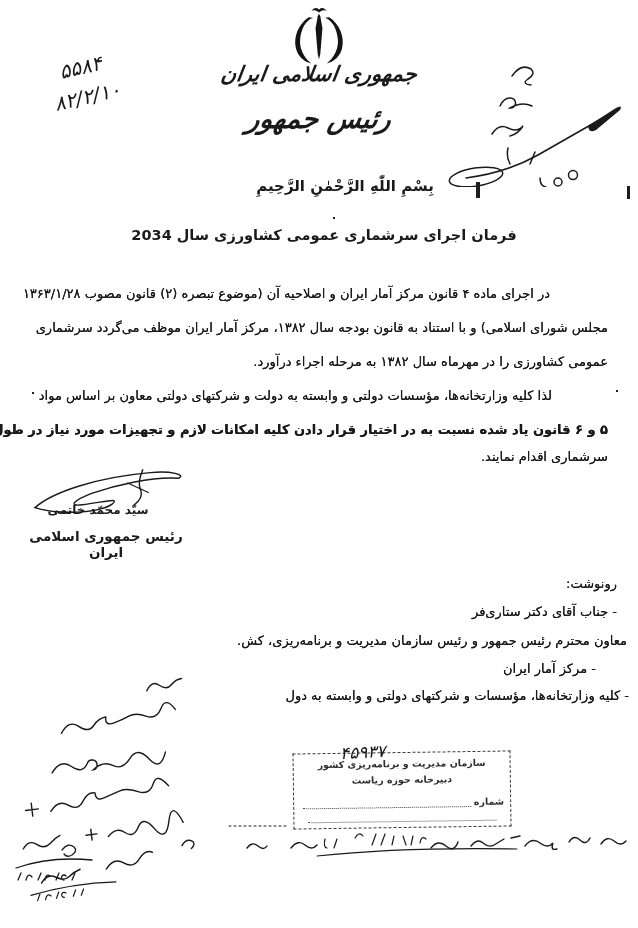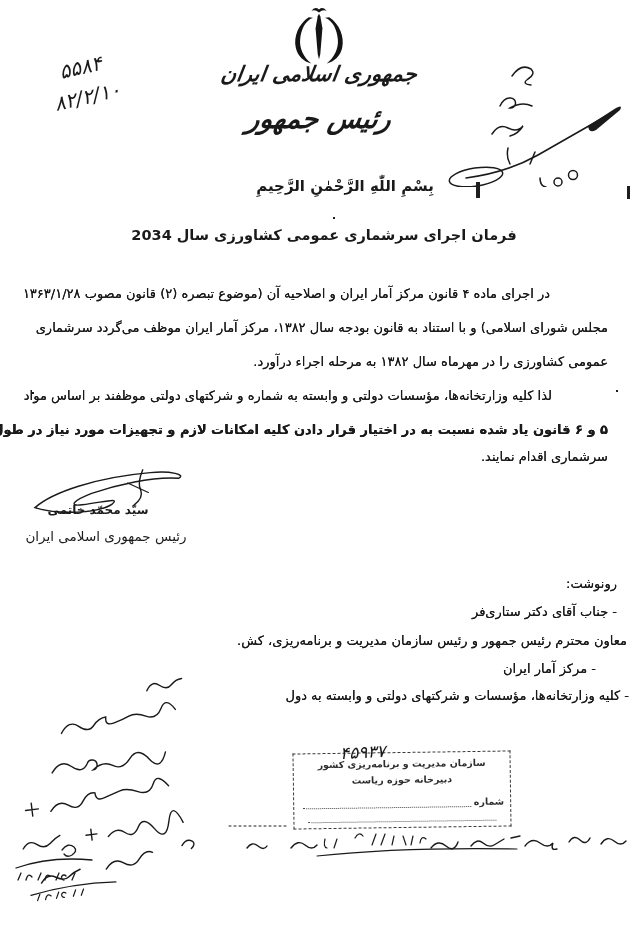--- a/index.html
+++ b/index.html
@@ -17,21 +17,21 @@
     left:26px;top:52px;width:116px;text-align:center;
     transform:rotate(-13deg);font-size:20px;letter-spacing:2px;
     line-height:30px;font-style:italic;
   }
   .country{left:0;right:0;top:62px;font-size:21px;}
   .office{left:0;right:0;top:103px;font-size:27px;}
   .bismillah{left:52px;right:0;top:177px;font-size:15px;font-weight:bold;}
   .title{left:10px;right:0;top:227px;font-size:14.5px;font-weight:bold;}
   .bodyline{font-size:13px;white-space:nowrap;margin-left:32px;}
   .sig-name{left:38px;top:503px;width:120px;text-align:center;font-size:12px;font-weight:bold;}
-  .sig-title{left:20px;top:528px;width:172px;text-align:center;font-size:13.5px;font-weight:normal;}
+  .sig-title{left:20px;top:528px;width:172px;text-align:center;font-size:13.5px;font-weight:bold;}
   .ccline{font-size:13px;white-space:nowrap;}
   .stamp{
     left:293px;top:752px;width:218px;height:76px;
     border:1.5px dashed #3a3a3a;transform:rotate(-0.8deg);
     box-sizing:border-box;padding:5px 6px 0 6px;color:#2f2f2f;
   }
   .stamp .s-org{font-size:9.5px;font-weight:bold;text-align:center;letter-spacing:.3px;}
   .stamp .s-office{font-size:9.5px;font-weight:bold;text-align:center;margin-top:5px;}
   .stamp-row{display:flex;align-items:flex-end;margin-top:9px;height:14px;position:relative;}
   .stamp-label{font-size:9.5px;font-weight:bold;}
@@ -82,21 +82,21 @@
     <path d="M148 74 L176 56 q7 -4 4 2 L156 78 q-7 4 -8 -4 Z" fill="#1a1a1a"></path>
   </svg>
 
   <div class="abs ctr bismillah">بِسْمِ اللّٰهِ الرَّحْمٰنِ الرَّحِیمِ</div>
   <div class="abs ctr title">فرمان اجرای سرشماری عمومی کشاورزی سال 2034</div>
 
   <div class="abs bodyline ink" style="right:88px;top:286px;">در اجرای ماده ۴ قانون مرکز آمار ایران و اصلاحیه آن (موضوع تبصره (۲) قانون مصوب ۱۳۶۳/۱/۲۸</div>
   <div class="abs bodyline ink" style="right:30px;top:320px;">مجلس شورای اسلامی) و با استناد به قانون بودجه سال ۱۳۸۲، مرکز آمار ایران موظف می‌گردد سرشماری</div>
   <div class="abs bodyline ink" style="right:30px;top:354px;">عمومی کشاورزی را در مهرماه سال ۱۳۸۲ به مرحله اجراء درآورد.</div>
 
-  <div class="abs bodyline ink" style="right:86px;top:388px;">لذا کلیه وزارتخانه‌ها، مؤسسات دولتی و وابسته به شماره و شرکتهای دولتی موظفند بر اساس مواد</div>
+  <div class="abs bodyline ink" style="right:86px;top:388px;">لذا کلیه وزارتخانه‌ها، مؤسسات دولتی و وابسته به دولت و شرکتهای دولتی معاون بر اساس مواد</div>
   <div class="abs bodyline ink" style="right:30px;top:422px;font-weight:bold;">۵ و ۶ قانون یاد شده نسبت به در اختیار قرار دادن کلیه امکانات لازم و تجهیزات مورد نیاز در طول</div>
   <div class="abs bodyline ink" style="right:30px;top:449px;">سرشماری اقدام نمایند.</div>
 
   <svg class="abs" style="left:26px;top:466px;" width="172" height="52" viewBox="0 0 175 55">
     <g fill="none" stroke="#1a1a1a" stroke-width="1.5" stroke-linecap="round">
       <path d="M6 44 C24 28 70 12 128 7 C150 5 166 9 158 13 C130 11 92 20 66 29 C48 36 40 43 56 41 C80 38 96 33 88 40 C74 50 30 52 6 44 Z"></path>
       <path d="M120 4 q-6 14 -2 22 q3 8 -8 16"></path>
       <path d="M104 18 l22 10" stroke-width="1.3"></path>
     </g>
   </svg>

